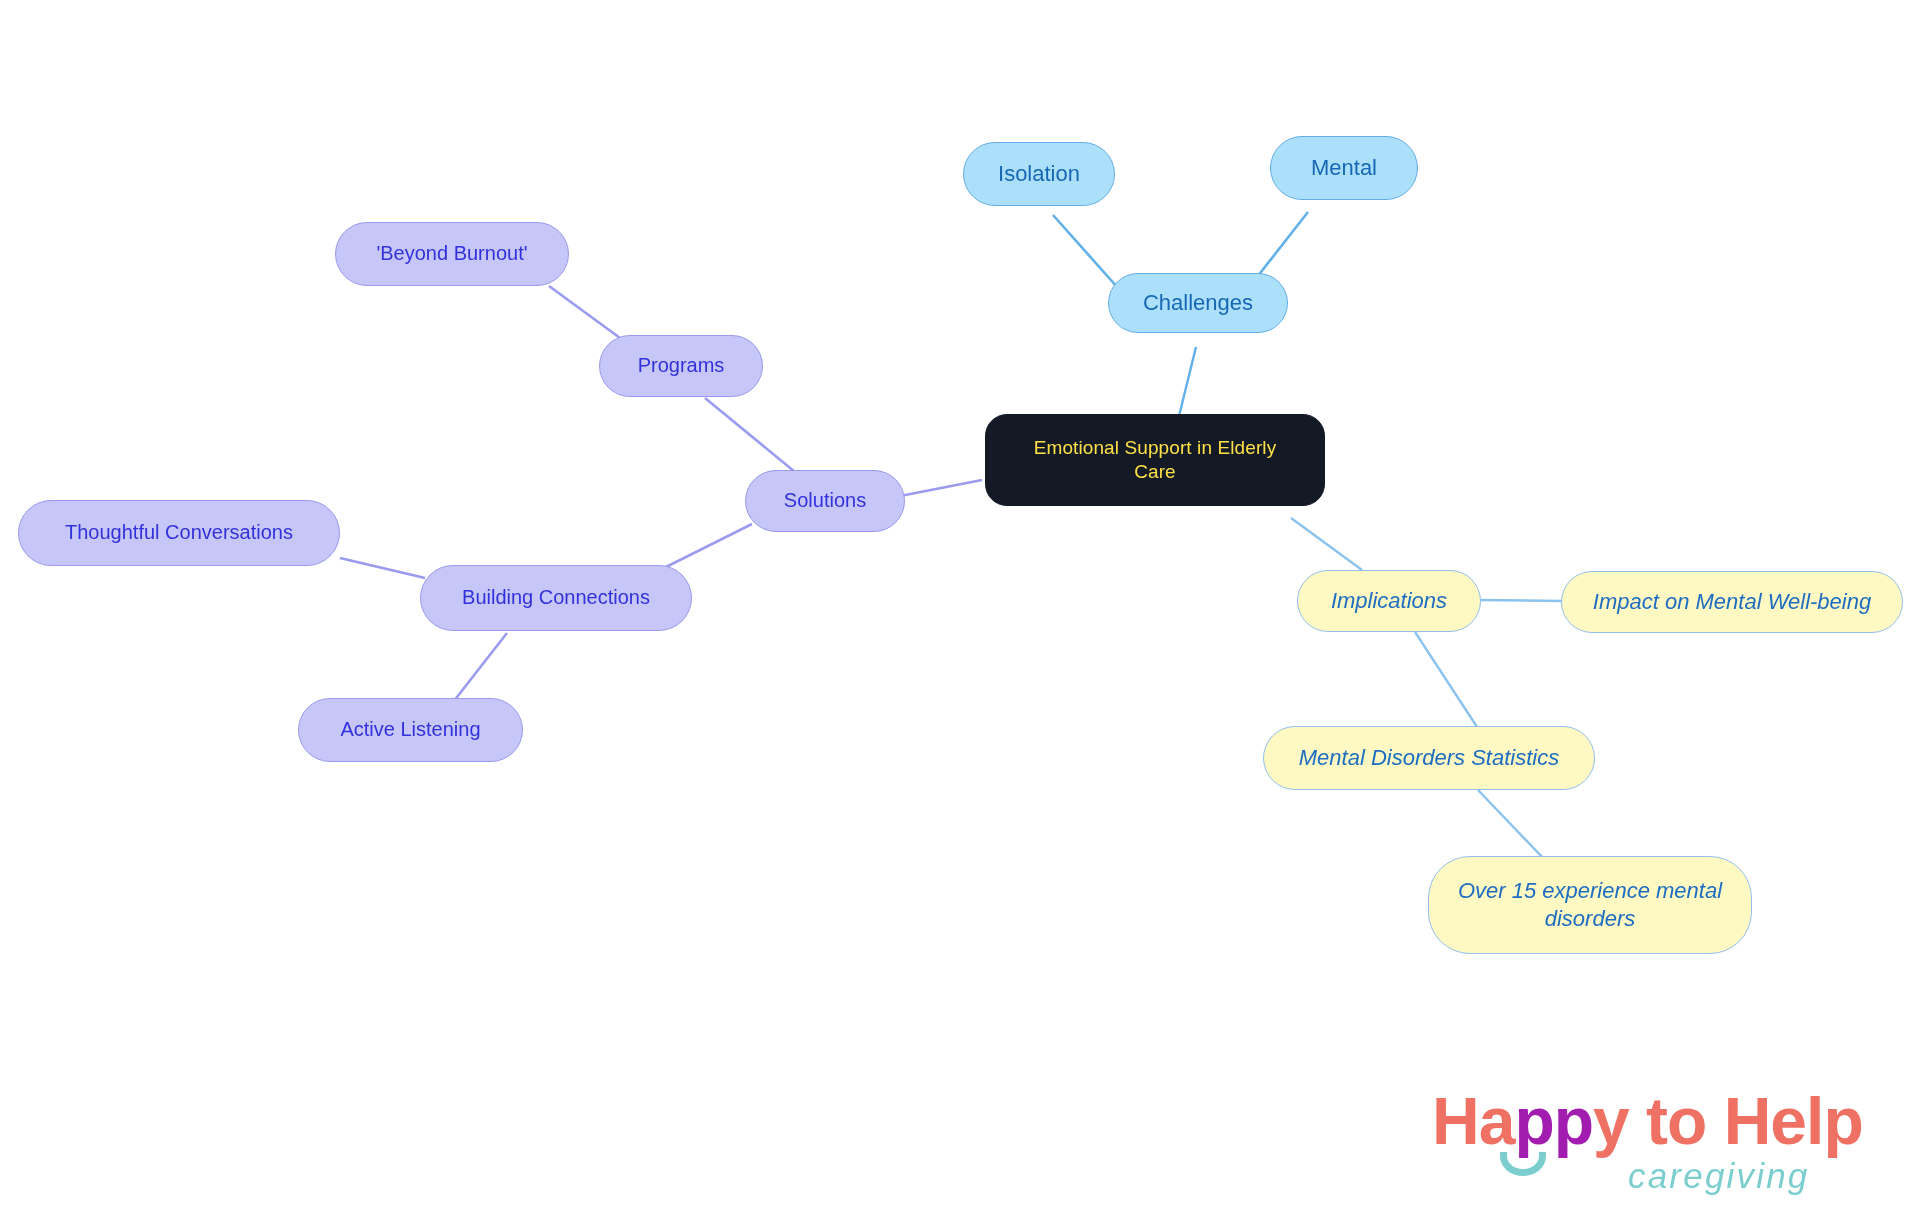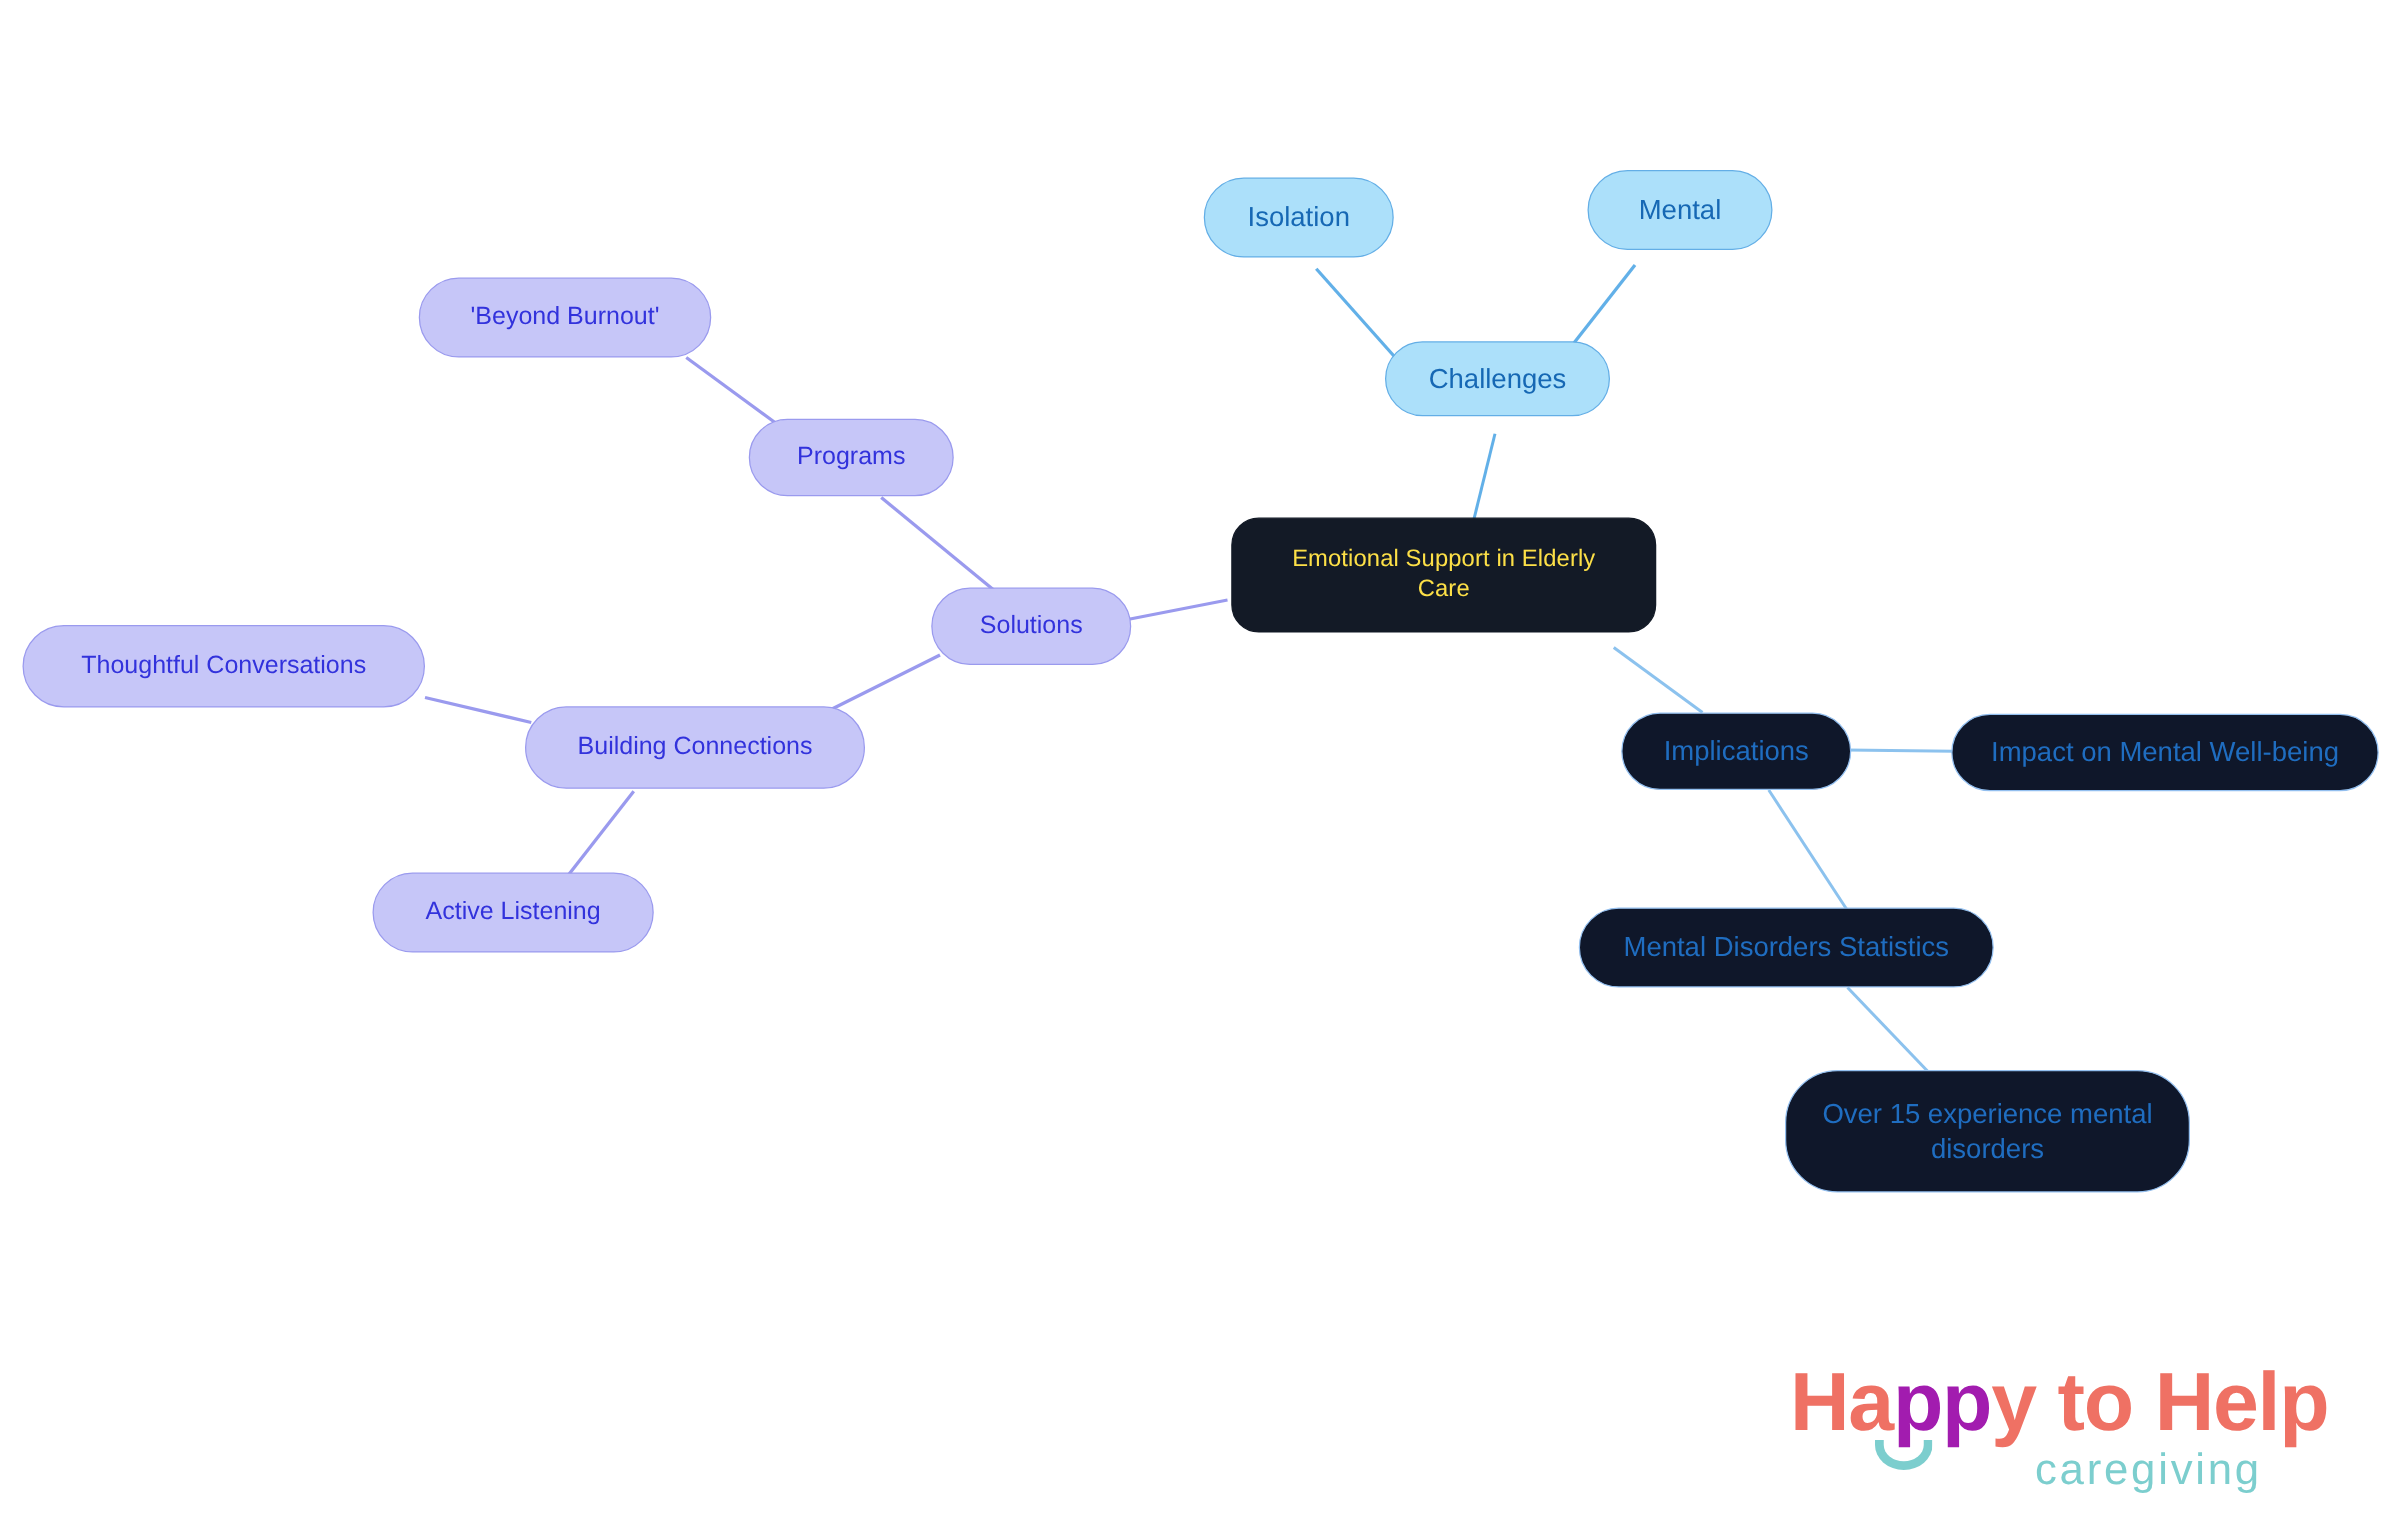--- a/index.html
+++ b/index.html
@@ -56,24 +56,25 @@
   }
 
   .node.blue-mid {
     background: #ace0fa;
     border-color: #63aee6;
     color: #1668b4;
     font-size: 22px;
   }
 
   .node.blue-light {
-    background: #0f172a;
+    background: #fef9c3;
     border-color: #93bfef;
     color: #1f6dc0;
     font-size: 22px;
+    font-style: italic;
   }
 
   .node.purple {
     background: #c6c6f8;
     border-color: #9a9aee;
     color: #3232dc;
     font-size: 20px;
   }
 
   
@@ -112,20 +113,21 @@
   }
   #logo-tagline {
     position: absolute;
     left: 196px;
     top: 70px;
     font-size: 35px;
     color: #7ccece;
     letter-spacing: 2.2px;
     line-height: 1;
     white-space: pre;
+    font-style: italic;
   }
 </style>
 </head>
 <body>
 
 <div id="canvas">
 
   <svg id="edge-layer" viewBox="0 0 1920 1215" xmlns="http://www.w3.org/2000/svg">
 
     <line x1="1178" y1="420" x2="1196" y2="347" stroke="#62b0e8" stroke-width="2.4"></line>

